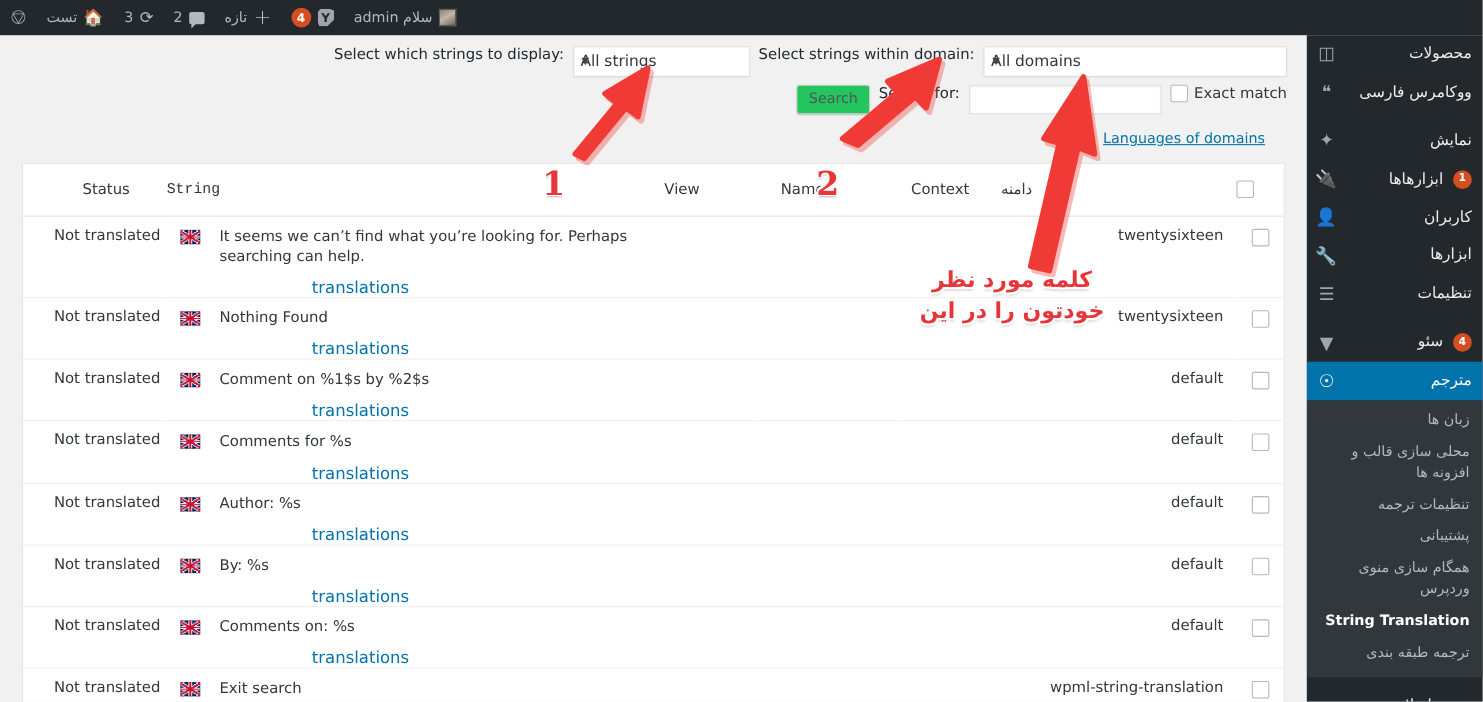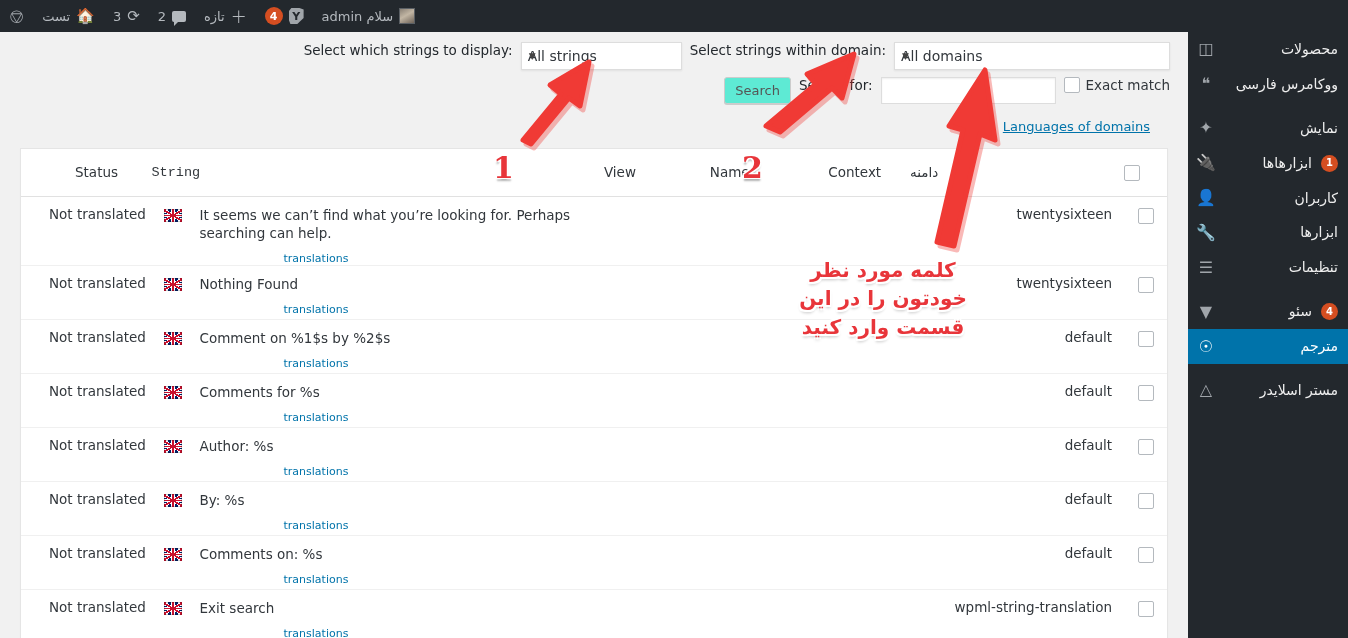--- a/index.html
+++ b/index.html
@@ -171,21 +171,21 @@
   }
   .wp-select .caret {
     position: absolute; left: 7px; top: 50%;
     transform: translateY(-50%);
     font-size: 9px; color: #444;
   }
   .sel-display { width: 161px; }
   .sel-domain { width: 276px; }
   .btn {
     height: 27px; padding: 0 10px;
-    background: #5eead4;
+    background: #22c55e;
     border: 1px solid #ccc;
     border-radius: 3px;
     box-shadow: 0 1px 0 #ccc;
     font-size: 13px; color: #555;
     cursor: pointer;
     font-family: inherit;
   }
   .text-input {
     height: 27px; width: 175px;
     background: #fff;
@@ -272,21 +272,21 @@
       linear-gradient(to right, transparent 38%, #fff 38%, #fff 62%, transparent 62%),
       linear-gradient(31deg, transparent 41%, #fff 41%, #fff 59%, transparent 59%),
       linear-gradient(-31deg, transparent 41%, #fff 41%, #fff 59%, transparent 59%),
       #012169;
     border: 1px solid rgba(0,0,0,.18);
     box-sizing: content-box;
   }
   .string-text { line-height: 1.35; }
   .translations-link {
     display: block;
-    color: #0073aa; font-size: 11px;
+    color: #0073aa; font-size: 15px;
     cursor: pointer; margin-top: 10px;
     margin-left: 120px;
     width: max-content;
     text-align: center;
   }
   .domain-text { color: #32373c; }
   .row-cb { margin-top: 2px; }
 
   
   .anno { position: absolute; z-index: 60; pointer-events: none; }
@@ -384,20 +384,29 @@
     </div>
     <div class="menu-sep"></div>
     <div class="menu-item">
       <span class="mi-icon">▼</span>
       <span class="mi-label">سئو</span>
       <span class="mi-count">4</span>
     </div>
     <div class="menu-item current">
       <span class="mi-icon">☉</span>
       <span class="mi-label">مترجم</span>
+    </div>
+    <div class="submenu">
+      <span class="sub-item">زبان ها</span>
+      <span class="sub-item">محلی سازی قالب و افزونه ها</span>
+      <span class="sub-item">تنظیمات ترجمه</span>
+      <span class="sub-item">پشتیبانی</span>
+      <span class="sub-item">همگام سازی منوی وردپرس</span>
+      <span class="sub-item current ltr">String Translation</span>
+      <span class="sub-item">ترجمه طبقه بندی</span>
     </div>
     <div class="menu-sep"></div>
     <div class="menu-item">
       <span class="mi-icon">△</span>
       <span class="mi-label">مستر اسلایدر</span>
     </div>
   </div>
 
   <div class="content">
 
@@ -596,21 +605,20 @@
 
   <div class="anno" style="left:935px; top:68px;">
     <svg class="arrow-svg" width="70" height="180" viewBox="0 0 70 180">
       <g transform="translate(2,2)">
         <path d="M0 172 L26 60 L12 56 L48 0 L58 70 L43 64 L17 176 Z" fill="#f03a35" stroke="#f03a35" stroke-width="5" stroke-linejoin="round" opacity="0.35" transform="translate(3,4)"></path>
         <path d="M0 172 L26 60 L12 56 L48 0 L58 70 L43 64 L17 176 Z" fill="#f03a35" stroke="#f03a35" stroke-width="5" stroke-linejoin="round"></path>
       </g>
     </svg>
   </div>
 
-  <div class="anno" style="left:778px; top:240px;margin-top:16px;">
+  <div class="anno" style="left:815px; top:240px;">
     <div class="anno-text">
       <div>کلمه مورد نظر</div>
       <div>خودتون را در این</div>
-      <div>قسمت وارد کنید</div>
     </div>
   </div>
 
 </div>
 
 </body></html>

